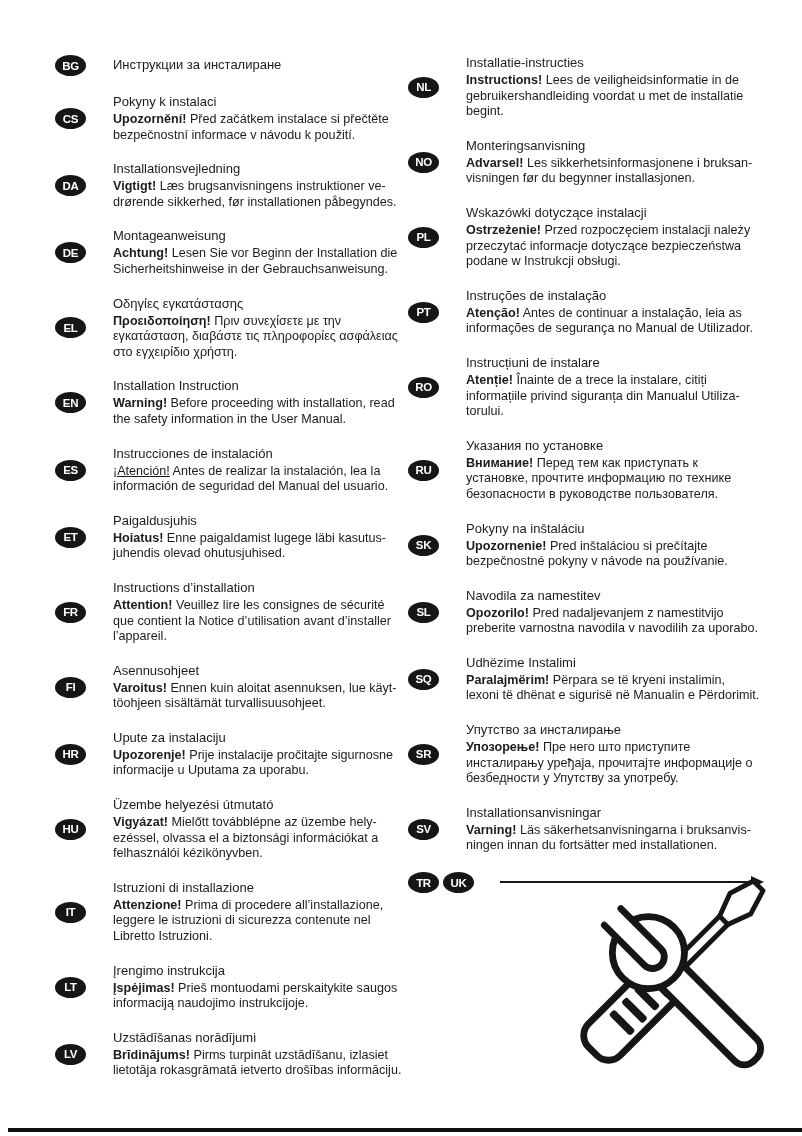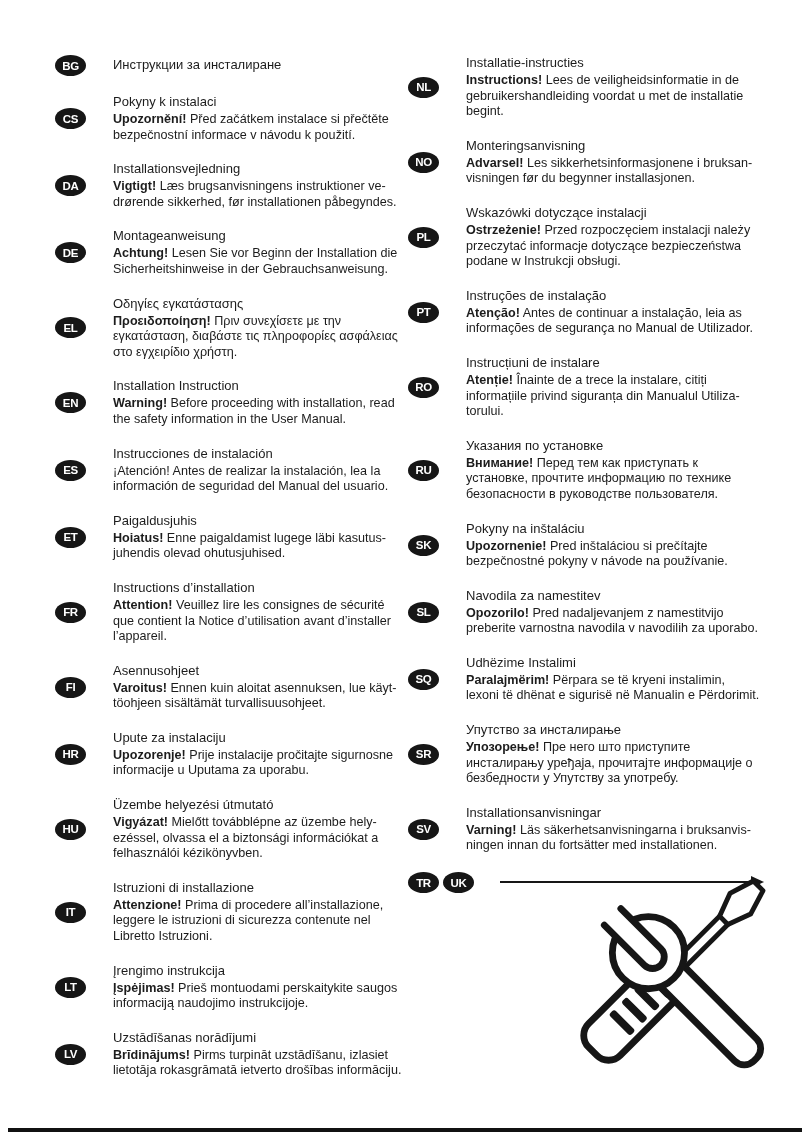--- a/index.html
+++ b/index.html
@@ -26,21 +26,21 @@
     font-weight: bold;
     letter-spacing: -0.3px;
     display: flex; align-items: center; justify-content: center;
     margin-right: 6px;
     margin-top: 1px;
   }
   .txt { flex: 1 1 auto; }
   .title { font-size: 13px; line-height: 17px; margin-bottom: 2px; }
   .body  { font-size: 12.6px; line-height: 15.6px; white-space: pre-line; }
   .warn  { font-weight: bold; }
-  .warn.nobold { font-weight: normal; }
+  .warn.nobold { font-weight: normal; text-decoration: underline; }
 
   .truk-row { display: flex; align-items: center; margin-top: 4px; text-align: center; }
   .truk-row .badge { margin-right: 4px; }
   .arrow-line { position: relative; flex: 0 0 252px; height: 2px; background: #161616; margin-left: 22px; }
   .arrow-head {
     position: absolute; right: -12px; top: -5px;
     width: 0; height: 0;
     border-left: 13px solid #161616;
     border-top: 6px solid transparent;
     border-bottom: 6px solid transparent;

